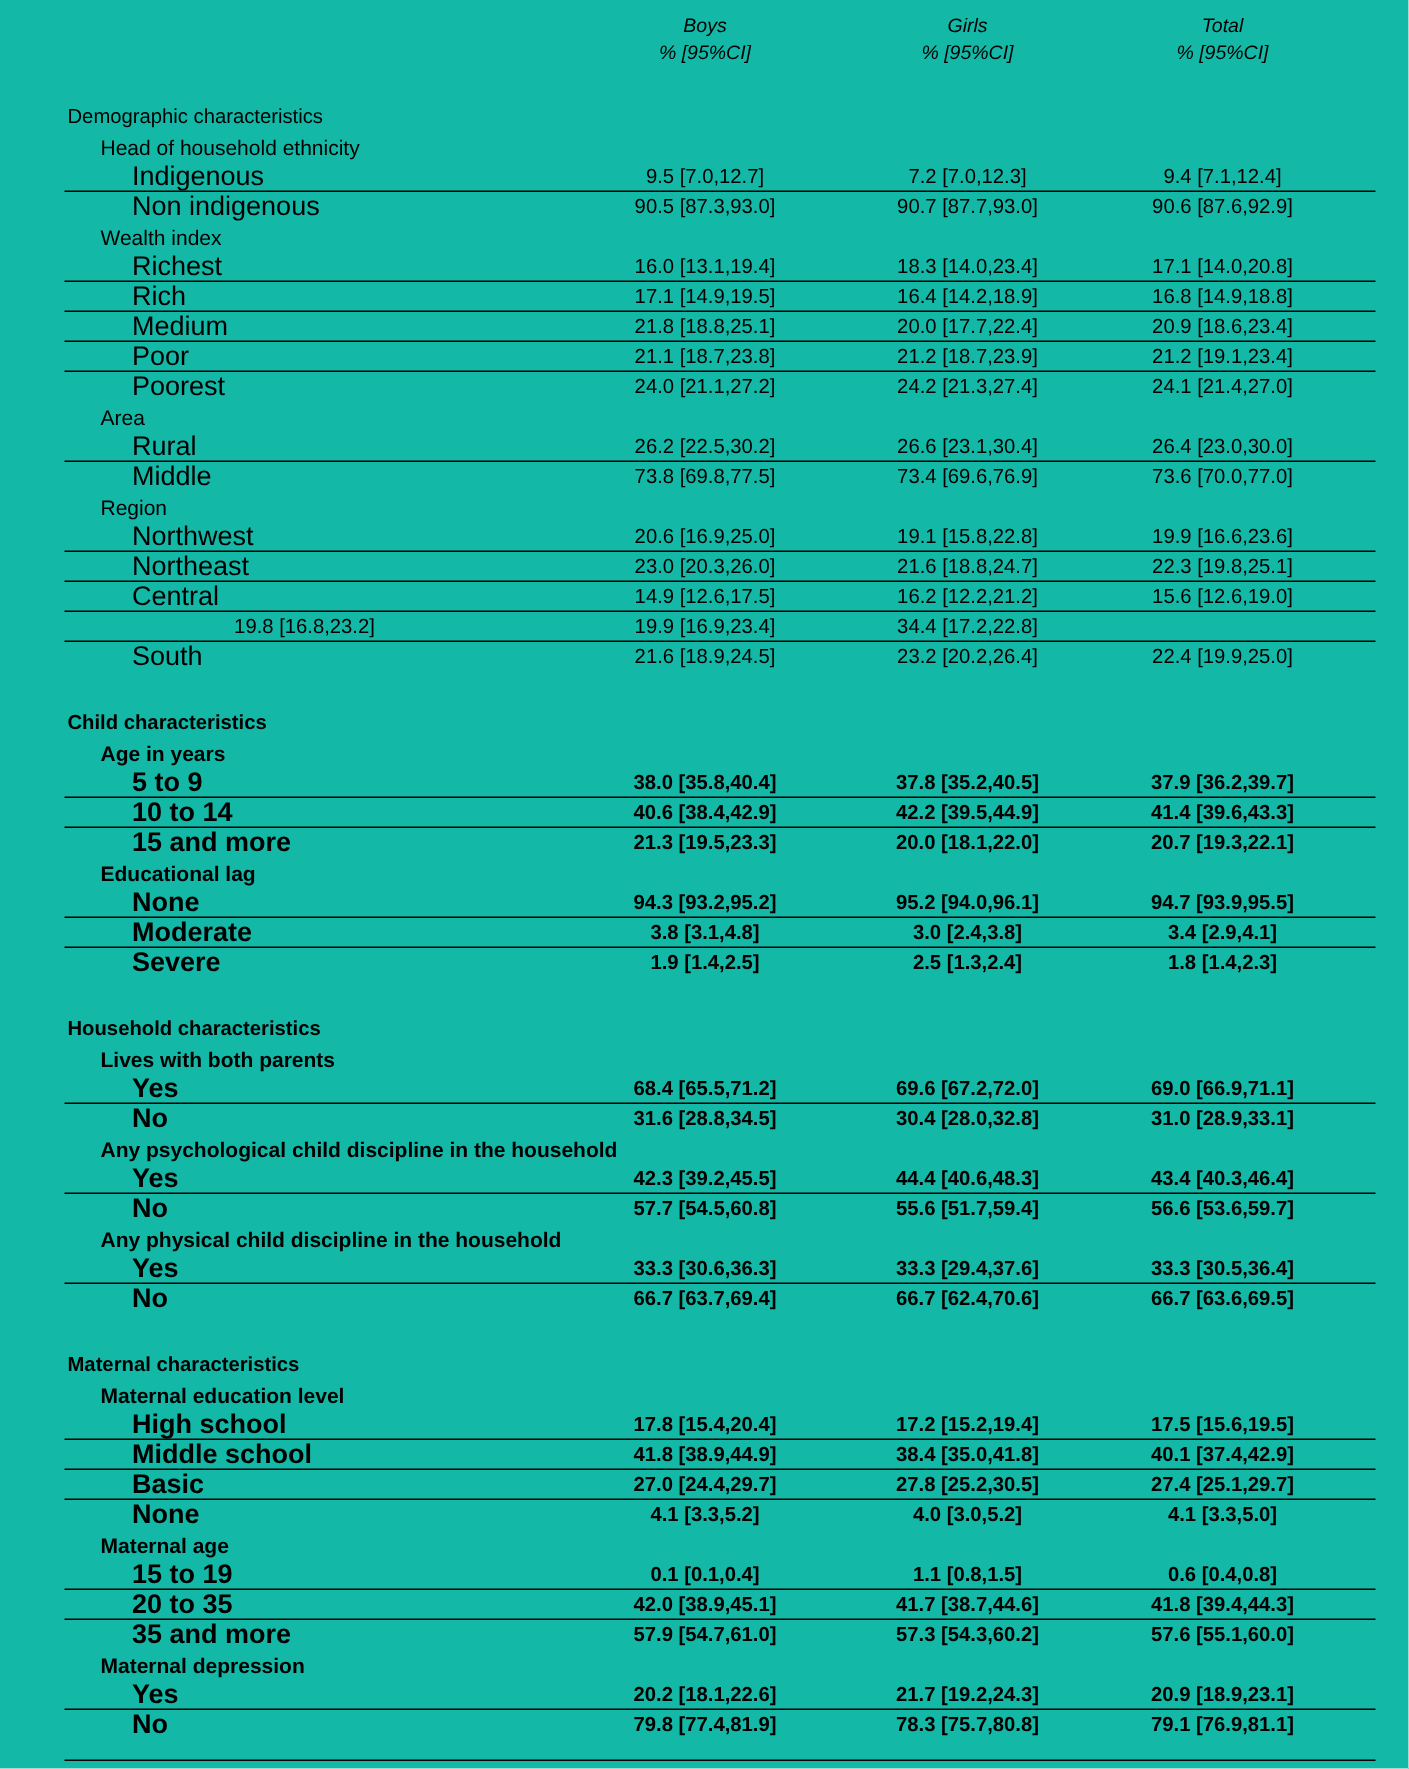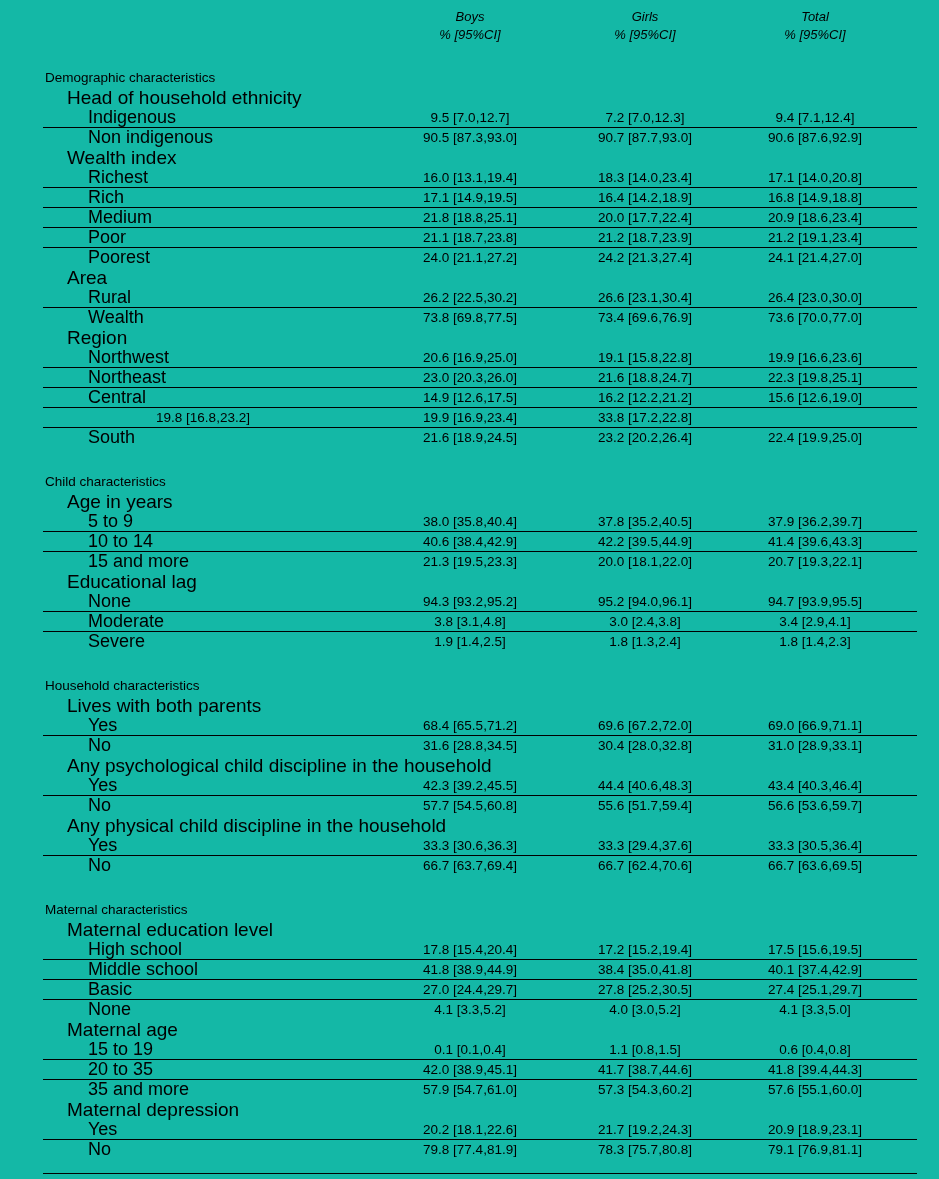--- a/index.html
+++ b/index.html
@@ -36,31 +36,32 @@
   .thead .name,
   .thead .unit {
     font-style: italic;
     font-size: 13px;
     line-height: 18px;
     white-space: nowrap;
   }
   
   .section + .section {
     margin-top: 17px;
+    font-weight: bold;
   }
   .section-title {
     font-size: 13.5px;
     line-height: 20px;
     height: 20px;
     padding-left: 2px;
     white-space: nowrap;
     margin-top: 24px;
   }
   .group-title {
-    font-size: 19px;
+    font-size: 14px;
     line-height: 20px;
     height: 20px;
     padding-left: 24px;
     white-space: nowrap;
   }
   
   .row {
     height: 20px;
     box-sizing: border-box;
   }
@@ -155,21 +156,21 @@
             <div class="val">24.1 [21.4,27.0]</div>
           </div>
           <div class="group-title">Area</div>
           <div class="row grid hr">
             <div class="label">Rural</div>
             <div class="val">26.2 [22.5,30.2]</div>
             <div class="val">26.6 [23.1,30.4]</div>
             <div class="val">26.4 [23.0,30.0]</div>
           </div>
           <div class="row grid">
-            <div class="label">Wealth</div>
+            <div class="label">Middle</div>
             <div class="val">73.8 [69.8,77.5]</div>
             <div class="val">73.4 [69.6,76.9]</div>
             <div class="val">73.6 [70.0,77.0]</div>
           </div>
           <div class="group-title">Region</div>
           <div class="row grid hr">
             <div class="label">Northwest</div>
             <div class="val">20.6 [16.9,25.0]</div>
             <div class="val">19.1 [15.8,22.8]</div>
             <div class="val">19.9 [16.6,23.6]</div>
@@ -182,21 +183,21 @@
           </div>
           <div class="row grid hr">
             <div class="label">Central</div>
             <div class="val">14.9 [12.6,17.5]</div>
             <div class="val">16.2 [12.2,21.2]</div>
             <div class="val">15.6 [12.6,19.0]</div>
           </div>
           <div class="row grid hr">
             <div class="val">19.8 [16.8,23.2]</div>
             <div class="val">19.9 [16.9,23.4]</div>
-            <div class="val">33.8 [17.2,22.8]</div>
+            <div class="val">34.4 [17.2,22.8]</div>
           </div>
           <div class="row grid">
             <div class="label">South</div>
             <div class="val">21.6 [18.9,24.5]</div>
             <div class="val">23.2 [20.2,26.4]</div>
             <div class="val">22.4 [19.9,25.0]</div>
           </div>
         </div>
         <div class="section">
           <div class="section-title">Child characteristics</div>
@@ -228,21 +229,21 @@
           </div>
           <div class="row grid hr">
             <div class="label">Moderate</div>
             <div class="val">3.8 [3.1,4.8]</div>
             <div class="val">3.0 [2.4,3.8]</div>
             <div class="val">3.4 [2.9,4.1]</div>
           </div>
           <div class="row grid">
             <div class="label">Severe</div>
             <div class="val">1.9 [1.4,2.5]</div>
-            <div class="val">1.8 [1.3,2.4]</div>
+            <div class="val">2.5 [1.3,2.4]</div>
             <div class="val">1.8 [1.4,2.3]</div>
           </div>
         </div>
         <div class="section">
           <div class="section-title">Household characteristics</div>
           <div class="group-title">Lives with both parents</div>
           <div class="row grid hr">
             <div class="label">Yes</div>
             <div class="val">68.4 [65.5,71.2]</div>
             <div class="val">69.6 [67.2,72.0]</div>

